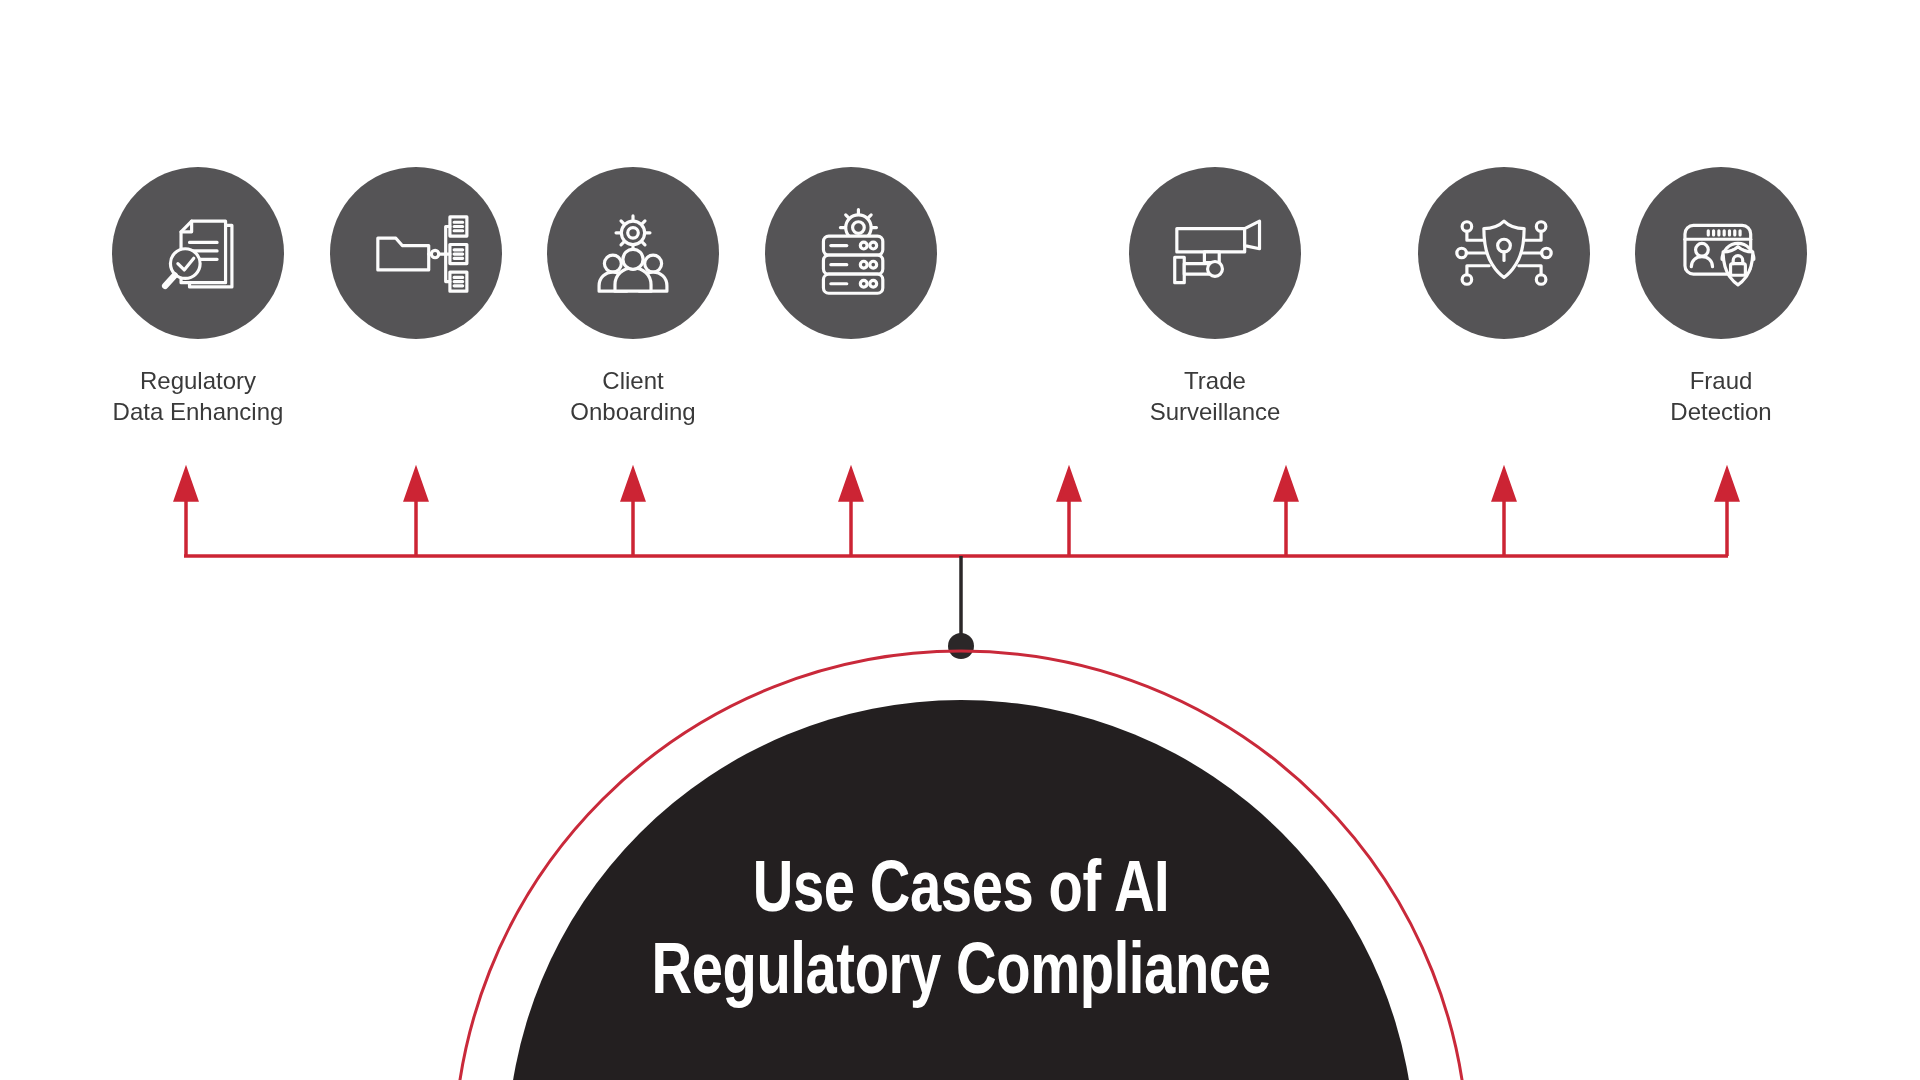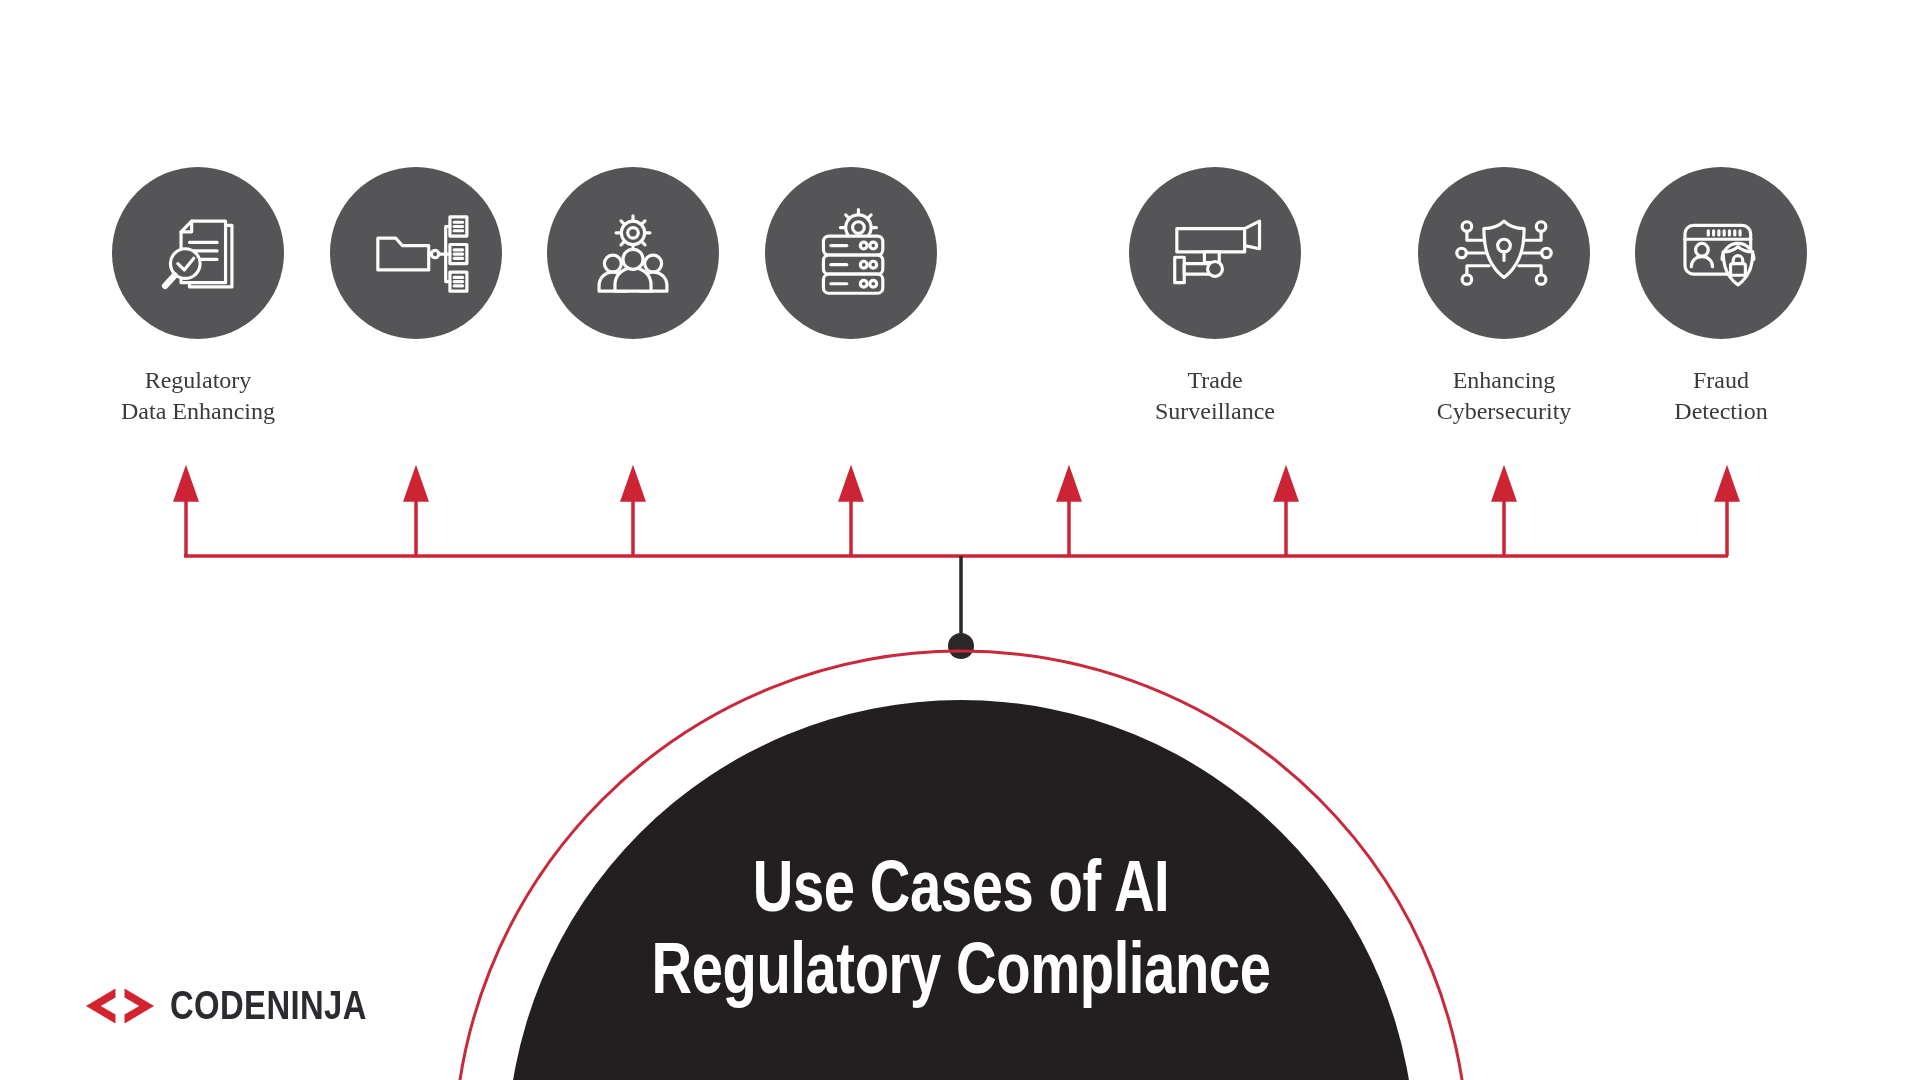--- a/index.html
+++ b/index.html
@@ -1,21 +1,21 @@
 <!DOCTYPE html>
 <html><head>
 <meta charset="utf-8">
 <style>
   html,body { margin:0; padding:0; background:#fff; }
   .canvas {
     position:relative; width:1920px; height:1080px; overflow:hidden;
     background:#ffffff; font-family:"Liberation Sans", sans-serif;
   }
   
-  .uc { position:absolute; top:167px; width:206px; text-align:center;font-family:Liberation Serif, serif; }
+  .uc { position:absolute; top:167px; width:206px; text-align:center; }
   .disc {
     width:172px; height:172px; border-radius:50%; background:#555456;
     margin:0 auto; display:flex; align-items:center; justify-content:center;
   }
   .ic { width:106px; height:106px; }
   .ic * { stroke:#fcfcfc; stroke-width:3; fill:none; stroke-linecap:round; stroke-linejoin:round; }
   .ic .bgfill { fill:#555456; }
   .ic .thick { stroke-width:6; }
   .lbl { margin-top:26px; font-size:24px; line-height:31px; color:#3a3a3a; }
   
@@ -128,20 +128,24 @@
         <path d="M61,31 H66 M50,20 V15 M39,31 H34 M50,42 V47 M57.8,23.2 L61.3,19.7 M42.2,23.2 L38.7,19.7 M57.8,38.8 L61.3,42.3 M42.2,38.8 L38.7,42.3"></path>
         <circle class="bgfill" cx="50" cy="31" r="11"></circle>
         <circle cx="50" cy="31" r="5"></circle>
         <circle class="bgfill" cx="31" cy="60" r="8"></circle>
         <circle class="bgfill" cx="69" cy="60" r="8"></circle>
         <path class="bgfill" d="M18,86 v-5 c0,-7.5 5.8,-13 13,-13 c7.2,0 13,5.5 13,13 v5 z"></path>
         <path class="bgfill" d="M56,86 v-5 c0,-7.5 5.8,-13 13,-13 c7.2,0 13,5.5 13,13 v5 z"></path>
         <path class="bgfill" d="M33,86 v-6 c0,-9.5 7.5,-16 17,-16 c9.5,0 17,6.5 17,16 v6 z"></path>
         <circle class="bgfill" cx="50" cy="56" r="9.5"></circle>
       </svg>
+    </div>
+    <div class="lbl">
+      <div>Client</div>
+      <div>Onboarding</div>
     </div>
   </div>
 
   <div class="uc" style="left:748px">
     <div class="disc">
       <svg class="ic" viewBox="0 0 100 100">
         <path d="M69,26 H74 M57,14 V9 M45,26 H40 M57,38 V43 M65.5,17.5 L69,14 M48.5,17.5 L45,14 M65.5,34.5 L69,38 M48.5,34.5 L45,38"></path>
         <circle class="bgfill" cx="57" cy="26" r="12"></circle>
         <circle cx="57" cy="26" r="5.5"></circle>
         <rect class="bgfill" x="24" y="34" width="56" height="18" rx="5"></rect>
@@ -187,24 +191,20 @@
         <circle cx="85" cy="25" r="4.5"></circle>
           <circle cx="90" cy="50" r="4.5"></circle>
           <circle cx="85" cy="75" r="4.5"></circle>
         <path d="M15,29.5 V38 H36 M14.5,50 H36 M15,70.5 V62 H36"></path>
         <path d="M85,29.5 V38 H64 M85.5,50 H64 M85,70.5 V62 H64"></path>
         <path class="bgfill" d="M50,20 Q57,27 69,27 Q69,49 61,61 Q56,69 50,73 Q44,69 39,61 Q31,49 31,27 Q43,27 50,20 Z"></path>
         <circle cx="50" cy="43" r="6"></circle>
         <path d="M50,49 V57"></path>
       </svg>
     </div>
-    <div class="lbl">
-      <div>Enhancing</div>
-      <div>Cybersecurity</div>
-    </div>
   </div>
 
   <div class="uc" style="left:1618px">
     <div class="disc">
       <svg class="ic" viewBox="0 0 100 100">
         <rect class="bgfill" x="16" y="24" width="62" height="46" rx="8"></rect>
         <path d="M16,37 H78"></path>
         <path d="M38,29 V33 M43,29 V33 M48,29 V33 M53,29 V33 M58,29 V33 M63,29 V33 M68,29 V33"></path>
         <circle cx="32" cy="47" r="6"></circle>
         <path d="M22,63 c0,-6 4.5,-9.5 10,-9.5 c5.5,0 10,3.5 10,9.5"></path>
@@ -219,21 +219,14 @@
       <div>Fraud</div>
       <div>Detection</div>
     </div>
   </div>
 
   <div class="title">
     <div>Use Cases of AI</div>
     <div>Regulatory Compliance</div>
   </div>
 
-  <div class="logo">
-    <svg class="logo-mark" viewBox="0 0 120 62">
-      <polygon points="52,0 0,31 52,62 52,46 26,31 52,16" fill="#d2232e"></polygon>
-      <polygon points="68,0 120,31 68,62 68,46 94,31 68,16" fill="#d2232e"></polygon>
-    </svg>
-    <div class="logo-text">CODENINJA</div>
-  </div>
 
 </div>
 
 </body></html>

